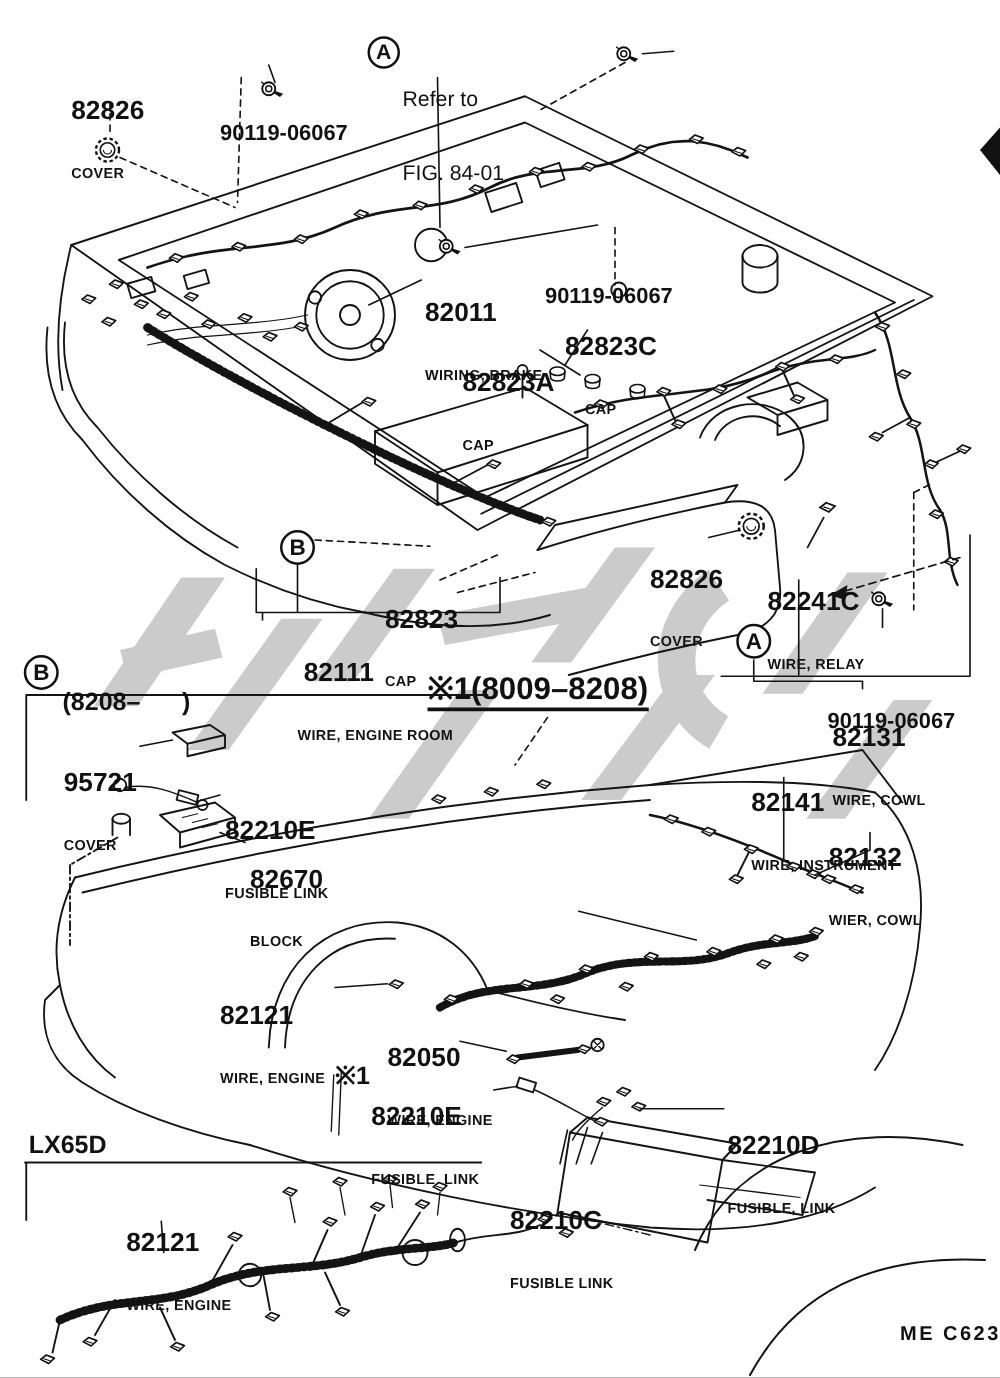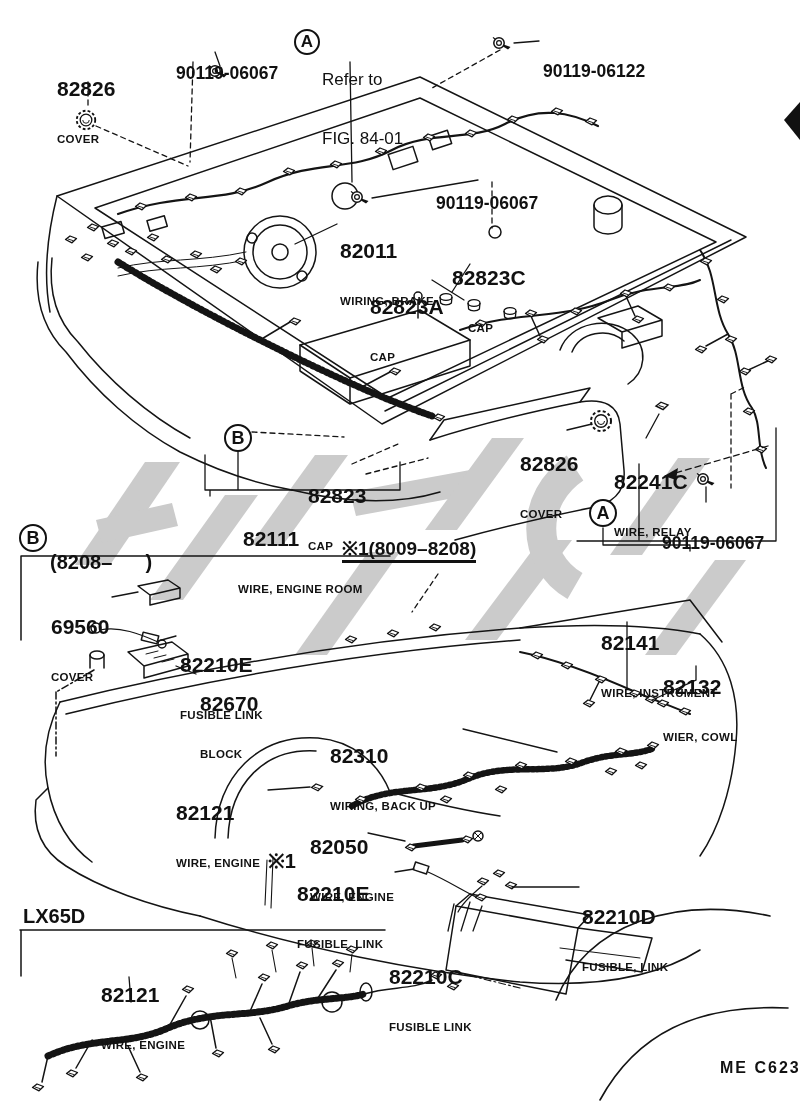--- a/index.html
+++ b/index.html
@@ -1,21 +1,21 @@
 <!DOCTYPE html>
 <html><head>
 <meta charset="utf-8">
 <style>
   html,body{margin:0;padding:0;background:#888;}
   #page{position:relative;width:800px;height:1102px;background:#ffffff;overflow:hidden;
         font-family:"Liberation Sans", sans-serif;}
   svg{position:absolute;left:0;top:0;}
   .lbl{position:absolute;color:#111;font-weight:bold;line-height:1;white-space:pre;}
   .pn{font-size:21px;letter-spacing:0;}
-  .pn.sm{font-size:17.5px;}
+  .pn.sm{font-size:17.5px;margin-top:33px;}
   .ds{font-size:11.5px;margin-top:3px;letter-spacing:0.3px;}
   .marker{position:absolute;box-sizing:border-box;border:2.4px solid #111;border-radius:50%;
           display:flex;align-items:center;justify-content:center;color:#111;
           font-weight:bold;background:#fff;}
   .m28{width:28px;height:28px;font-size:18px;}
   .m26{width:26px;height:26px;font-size:17px;}
   .ul{border-bottom:3px solid #111;padding-bottom:2px;}
   .big{font-size:20px;}
   .note{font-size:17px;font-weight:normal;color:#111;line-height:1.15;}
   .code{font-size:16px;letter-spacing:2px;margin-left:16px;}
@@ -334,23 +334,20 @@
 </div>
 
 <div class="marker m26" style="left:294px;top:29px">
   <span>A</span>
 </div>
 <div class="lbl note" style="left:322px;top:31px">
   <div>Refer to</div>
   <div>FIG. 84-01</div>
 </div>
 
-<div class="lbl" style="left:543px;top:31px">
-  <div class="pn sm">90119-06122</div>
-</div>
 
 <div class="lbl" style="left:436px;top:163px">
   <div class="pn sm">90119-06067</div>
 </div>
 
 <div class="lbl" style="left:340px;top:208px">
   <div class="pn">82011</div>
   <div class="ds">WIRING, BRAKE</div>
 </div>
 
@@ -389,30 +386,34 @@
 </div>
 
 <div class="marker m28" style="left:589px;top:499px">
   <span>A</span>
 </div>
 
 <div class="lbl" style="left:662px;top:503px">
   <div class="pn sm">90119-06067</div>
 </div>
 
+<div class="lbl" style="left:666px;top:548px">
+  <div class="pn">82131</div>
+  <div class="ds">WIRE, COWL</div>
+</div>
 
 <div class="marker m28" style="left:19px;top:524px">
   <span>B</span>
 </div>
 <div class="lbl" style="left:50px;top:552px;font-size:20px">(8208–&nbsp;&nbsp;&nbsp;&nbsp;&nbsp;&nbsp;)</div>
 
-<div class="lbl ul" style="left:342px;top:539px;font-size:19px">※1(8009–8208)</div>
+<div class="lbl ul" style="left:342px;top:539px;font-size:25px">※1(8009–8208)</div>
 
 <div class="lbl" style="left:51px;top:584px">
-  <div class="pn">69560</div>
+  <div class="pn">95721</div>
   <div class="ds">COVER</div>
 </div>
 
 <div class="lbl" style="left:180px;top:622px">
   <div class="pn">82210E</div>
   <div class="ds">FUSIBLE LINK</div>
 </div>
 
 <div class="lbl" style="left:200px;top:661px">
   <div class="pn">82670</div>
@@ -422,24 +423,20 @@
 <div class="lbl" style="left:601px;top:600px">
   <div class="pn">82141</div>
   <div class="ds">WIRE, INSTRUMENT</div>
 </div>
 
 <div class="lbl" style="left:663px;top:644px">
   <div class="pn">82132</div>
   <div class="ds">WIER, COWL</div>
 </div>
 
-<div class="lbl" style="left:330px;top:713px">
-  <div class="pn">82310</div>
-  <div class="ds">WIRING, BACK UP</div>
-</div>
 
 <div class="lbl" style="left:176px;top:770px">
   <div class="pn">82121</div>
   <div class="ds">WIRE, ENGINE</div>
 </div>
 
 <div class="lbl" style="left:310px;top:804px">
   <div class="pn">82050</div>
   <div class="ds">WIRE, ENGINE</div>
 </div>
@@ -455,20 +452,20 @@
   <div class="ds">FUSIBLE, LINK</div>
 </div>
 
 <div class="lbl big" style="left:23px;top:906px">LX65D</div>
 
 <div class="lbl" style="left:101px;top:952px">
   <div class="pn">82121</div>
   <div class="ds">WIRE, ENGINE</div>
 </div>
 
-<div class="lbl" style="left:389px;top:934px">
+<div class="lbl" style="left:408px;top:934px">
   <div class="pn">82210C</div>
   <div class="ds">FUSIBLE LINK</div>
 </div>
 
 <div class="lbl code" style="left:704px;top:1060px">ME C623</div>
 
 </div>
 
 </body></html>

